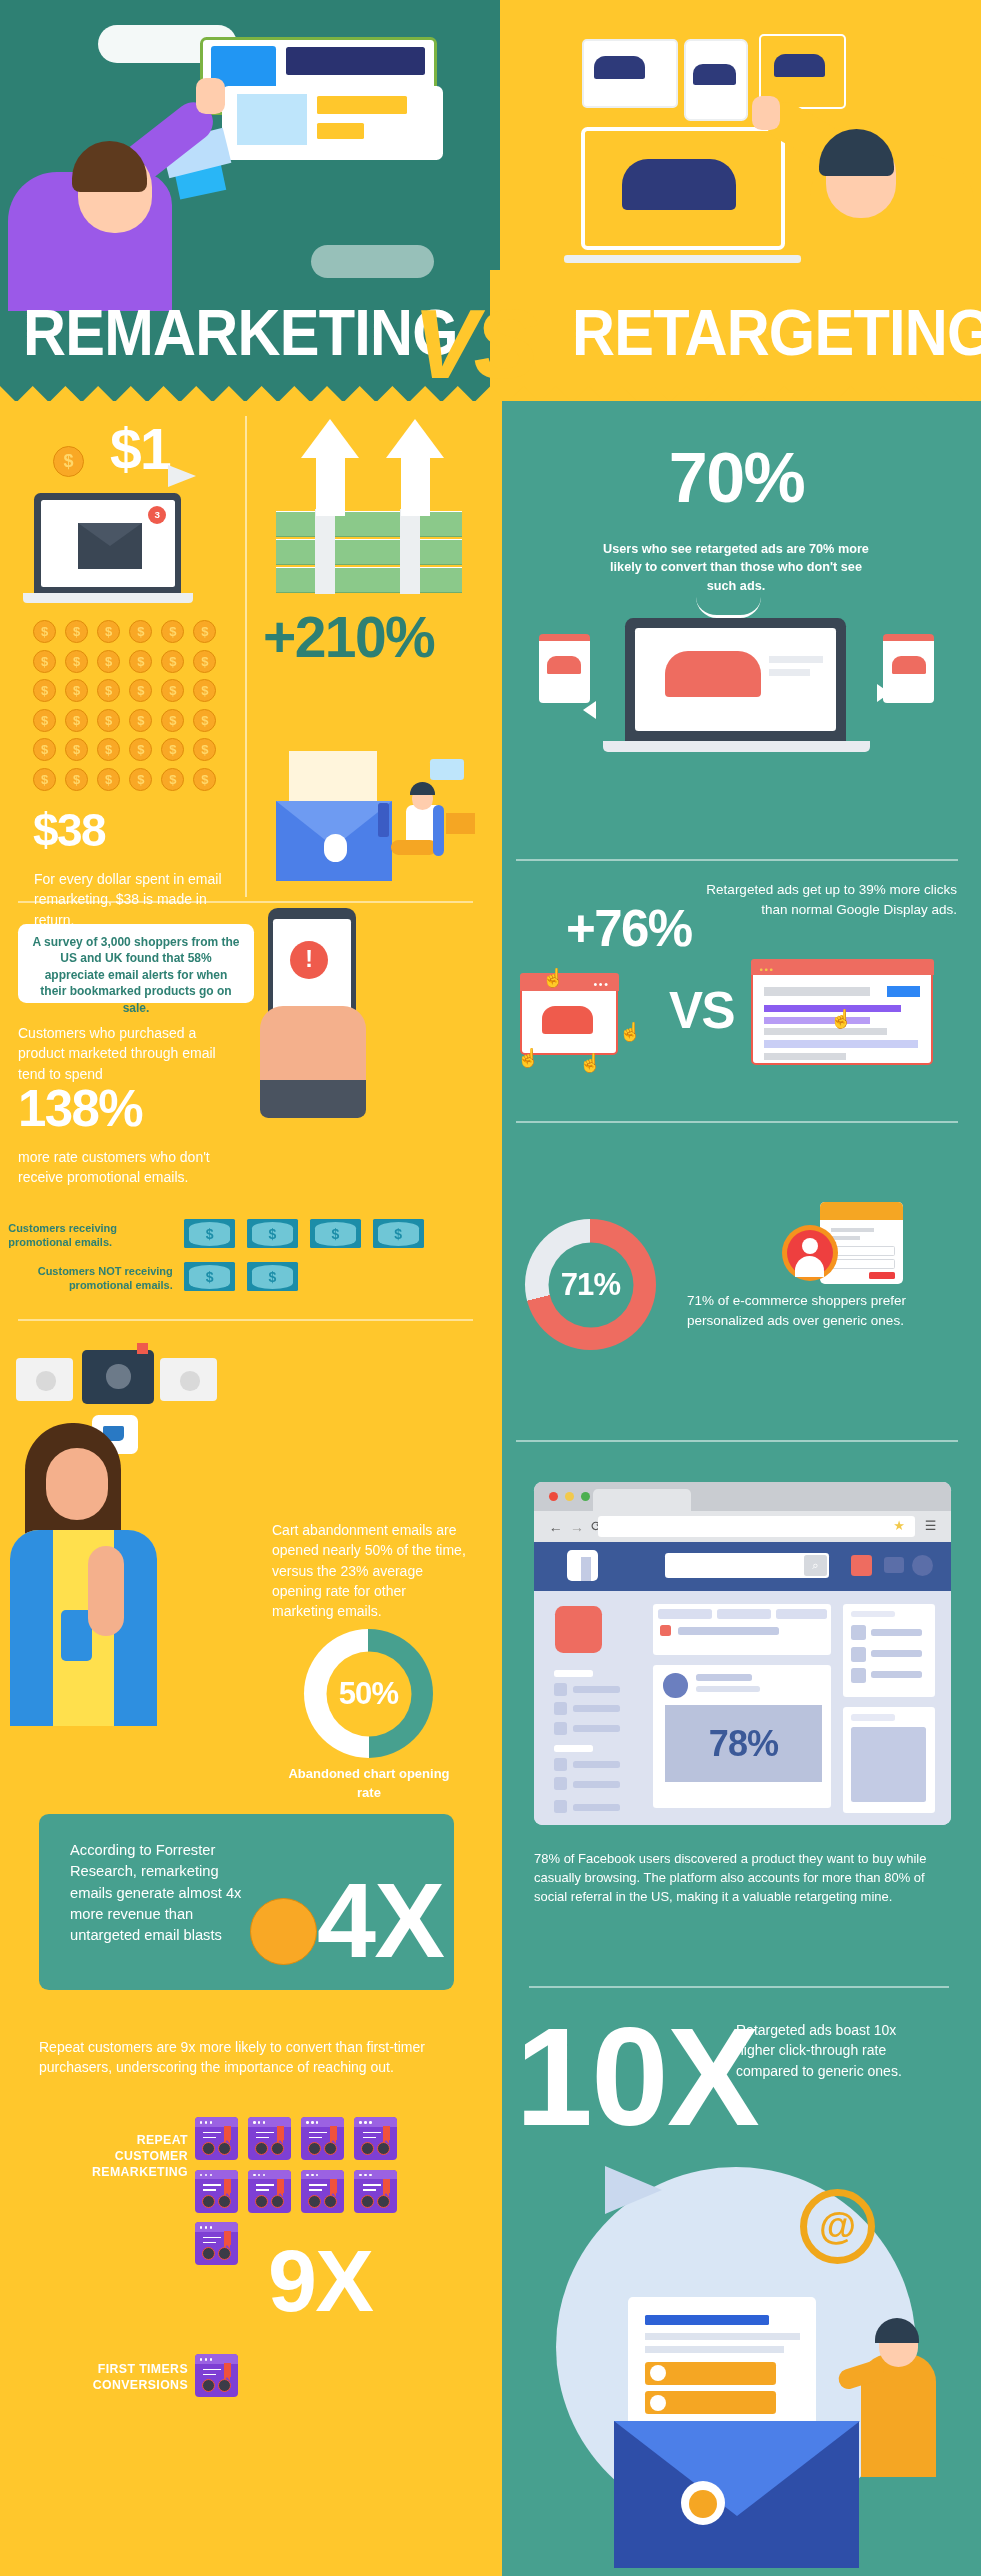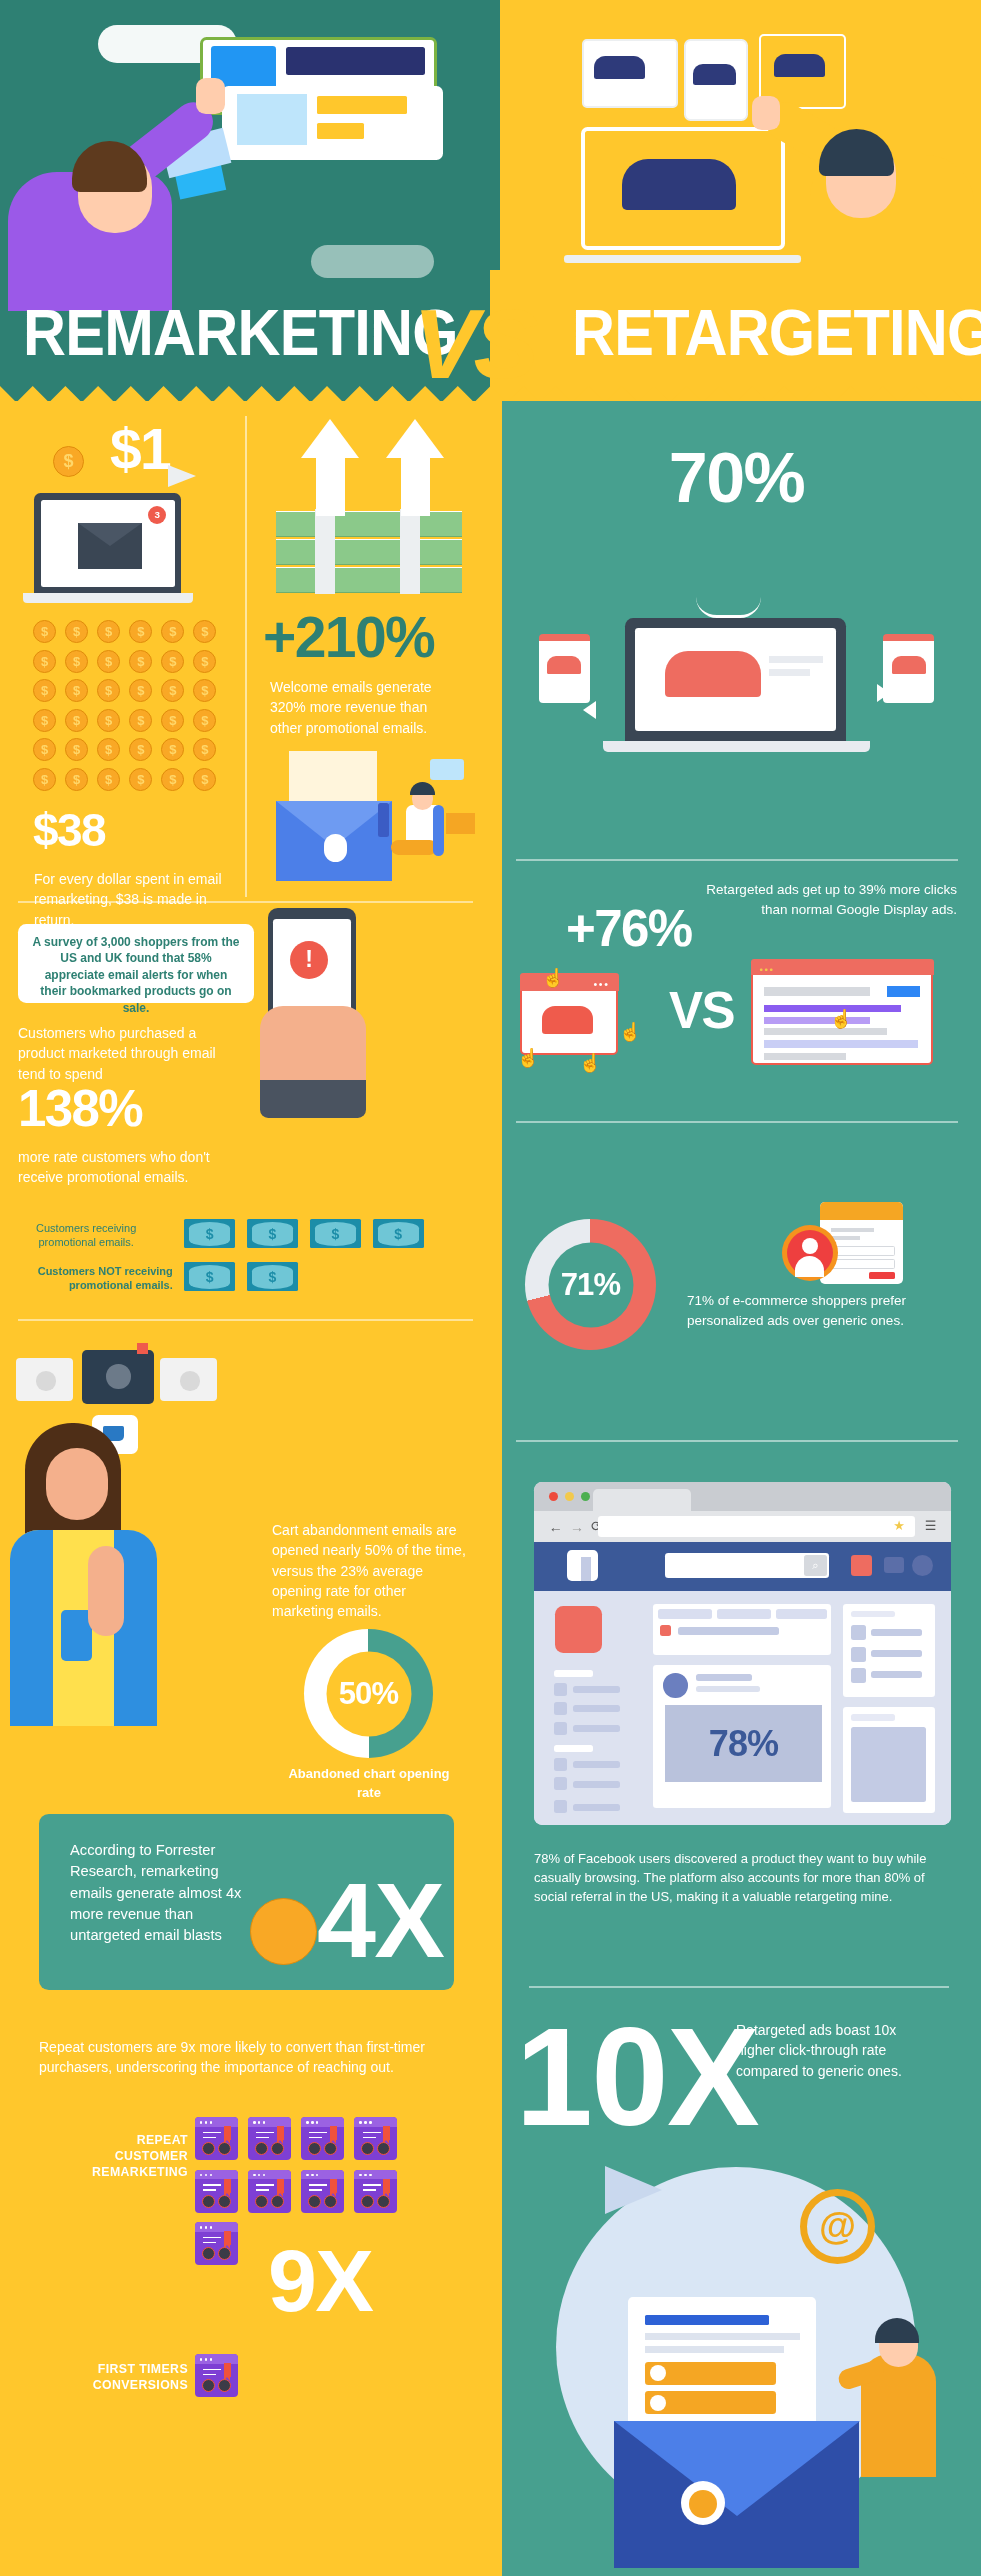--- a/index.html
+++ b/index.html
@@ -235,21 +235,20 @@
       <div class="bill" style="left:0;top:56px;width:186px;height:26px;"></div>
       <div class="band" style="left:39px;top:-1.6px;width:19.6px;height:85px;"></div>
       <div class="band" style="left:124px;top:-1.6px;width:19.6px;height:85px;"></div>
     </div>
     <div class="arrow-up" style="left:301px;top:18px;border-left:29px solid transparent;border-right:29px solid transparent;border-bottom:39px solid #fff;"></div>
     <div style="position:absolute;left:316px;top:56px;width:29px;height:59px;background:#fff;"></div>
     <div class="arrow-up" style="left:386px;top:18px;border-left:29px solid transparent;border-right:29px solid transparent;border-bottom:39px solid #fff;"></div>
     <div style="position:absolute;left:401px;top:56px;width:29px;height:59px;background:#fff;"></div>
 
     <div class="big-num teal-num" style="position:absolute;left:263px;top:211px;font-size:57px;">+210%</div>
-    <div class="body-txt" style="position:absolute;left:270px;top:276px;width:184px;font-size:14px;">Welcome emails generate 320% more revenue than other promotional emails.</div>
 
     <div style="position:absolute;left:260px;top:343px;width:204px;height:139px;">
       <div style="position:absolute;left:29px;top:6.5px;width:88px;height:61px;background:#FFF5DC;"></div>
       <div style="position:absolute;left:16.4px;top:57px;width:116px;height:80px;background:#4C7FE8;"></div>
       <div style="position:absolute;left:16.4px;top:57px;width:0;height:0;border-left:58px solid transparent;border-right:58px solid transparent;border-top:46px solid #6E9BF2;"></div>
       <div style="position:absolute;left:64px;top:90px;width:23px;height:28px;background:#fff;border-radius:11.4px;"></div>
       <div style="position:absolute;left:146px;top:61px;width:36px;height:41px;background:#fff;border-radius:6.5px;"></div>
       <div style="position:absolute;left:152px;top:43px;width:21px;height:23px;background:#FFCDAD;border-radius:10.6px;"></div>
       <div style="position:absolute;left:150px;top:38px;width:24.5px;height:13px;background:#2C3E50;border-radius:12.3px 12.3px 0 0;"></div>
       <div style="position:absolute;left:131px;top:96px;width:46px;height:14.7px;background:#F5A623;border-radius:7.4px;"></div>
@@ -271,21 +270,21 @@
     <div class="excl" style="left:290px;top:540px;">!</div>
     <div style="position:absolute;left:260px;top:605px;width:106px;height:106px;background:#F4B08C;border-radius:23px 23px 8.2px 8.2px;"></div>
     <div style="position:absolute;left:260px;top:679px;width:106px;height:38px;background:#4A5360;border-radius:0 0 8.2px 8.2px;"></div>
 
     <div class="body-txt" style="position:absolute;left:18px;top:622px;width:217px;font-size:14px;">Customers who purchased a product marketed through email tend to spend</div>
     <div class="big-num" style="position:absolute;left:18px;top:685px;font-size:51px;">138%</div>
     <div class="body-txt" style="position:absolute;left:18px;top:746px;width:229px;font-size:14px;">more rate customers who don't receive promotional emails.</div>
 
     <div style="position:absolute;left:8.2px;top:818px;width:474px;">
       <div style="display:flex;align-items:center;margin-bottom:11.4px;">
-        <div style="width:176px;text-align:center;color:#2E8073;font-size:11px;font-weight:normal;line-height:1.3;padding-right:20px;">Customers receiving promotional emails.</div>
+        <div style="width:176px;text-align:left;color:#2E8073;font-size:11px;font-weight:bold;line-height:1.3;padding-right:20px;">Customers receiving promotional emails.</div>
         <div>
           <span class="dollarbill"></span>
           <span class="dollarbill"></span>
           <span class="dollarbill"></span>
           <span class="dollarbill"></span>
         </div>
       </div>
       <div style="display:flex;align-items:center;">
         <div style="width:176px;text-align:right;color:#2E8073;font-size:11px;font-weight:bold;line-height:1.3;padding-right:11.4px;">Customers NOT receiving promotional emails.</div>
         <div>
@@ -362,20 +361,21 @@
 
     <div class="rc-label" style="position:absolute;left:88px;top:1961px;width:100px;">FIRST TIMERS CONVERSIONS</div>
     <div style="position:absolute;left:195px;top:1953px;">
       <span class="ptile"><span class="bar"></span><span class="d" style="left:4.9px"></span><span class="d" style="left:9.8px"></span><span class="d" style="left:14.7px"></span><span class="rib"></span><span class="ln" style="top:14.7px;width:18px"></span><span class="ln" style="top:19.6px;width:13px"></span><span class="glass" style="left:6.5px"></span><span class="glass" style="left:23px"></span></span>
     </div>
   </div>
 
   <div class="col-right">
 
     <div class="big-num" style="position:absolute;left:0;top:46px;width:491px;text-align:center;font-size:70px;">70%</div>
+    <div class="body-txt-c" style="position:absolute;left:106px;top:139px;width:278px;font-size:12.7px;font-weight:bold;">Users who see retargeted ads are 70% more likely to convert than those who don't see such ads.</div>
 
     <div style="position:absolute;left:33px;top:204px;width:425px;height:164px;">
       <div style="position:absolute;left:172px;top:-8.2px;width:65px;height:21px;border-bottom:3.3px solid #fff;border-radius:0 0 33px 33px;"></div>
       <div style="position:absolute;left:14.7px;top:29px;width:51px;height:69px;background:#fff;border-radius:4.1px;border-top:7.4px solid #EE6C60;"></div>
       <div style="position:absolute;left:23px;top:51px;width:34px;height:18px;background:#EE6C60;border-radius:9px 9px 1.6px 1.6px;"></div>
       <div style="position:absolute;right:14.7px;top:29px;width:51px;height:69px;background:#fff;border-radius:4.1px;border-top:7.4px solid #EE6C60;"></div>
       <div style="position:absolute;right:23px;top:51px;width:34px;height:18px;background:#EE6C60;border-radius:9px 9px 1.6px 1.6px;"></div>
       <div style="position:absolute;left:101px;top:13px;width:221px;height:123px;background:#3A4654;border-radius:8.2px 8.2px 0 0;"></div>
       <div style="position:absolute;left:111px;top:23px;width:201px;height:103px;background:#fff;border-radius:3.3px;"></div>
       <div style="position:absolute;left:141px;top:46px;width:96px;height:46px;background:#EE6C60;border-radius:23px 23px 4.1px 4.1px;"></div>

